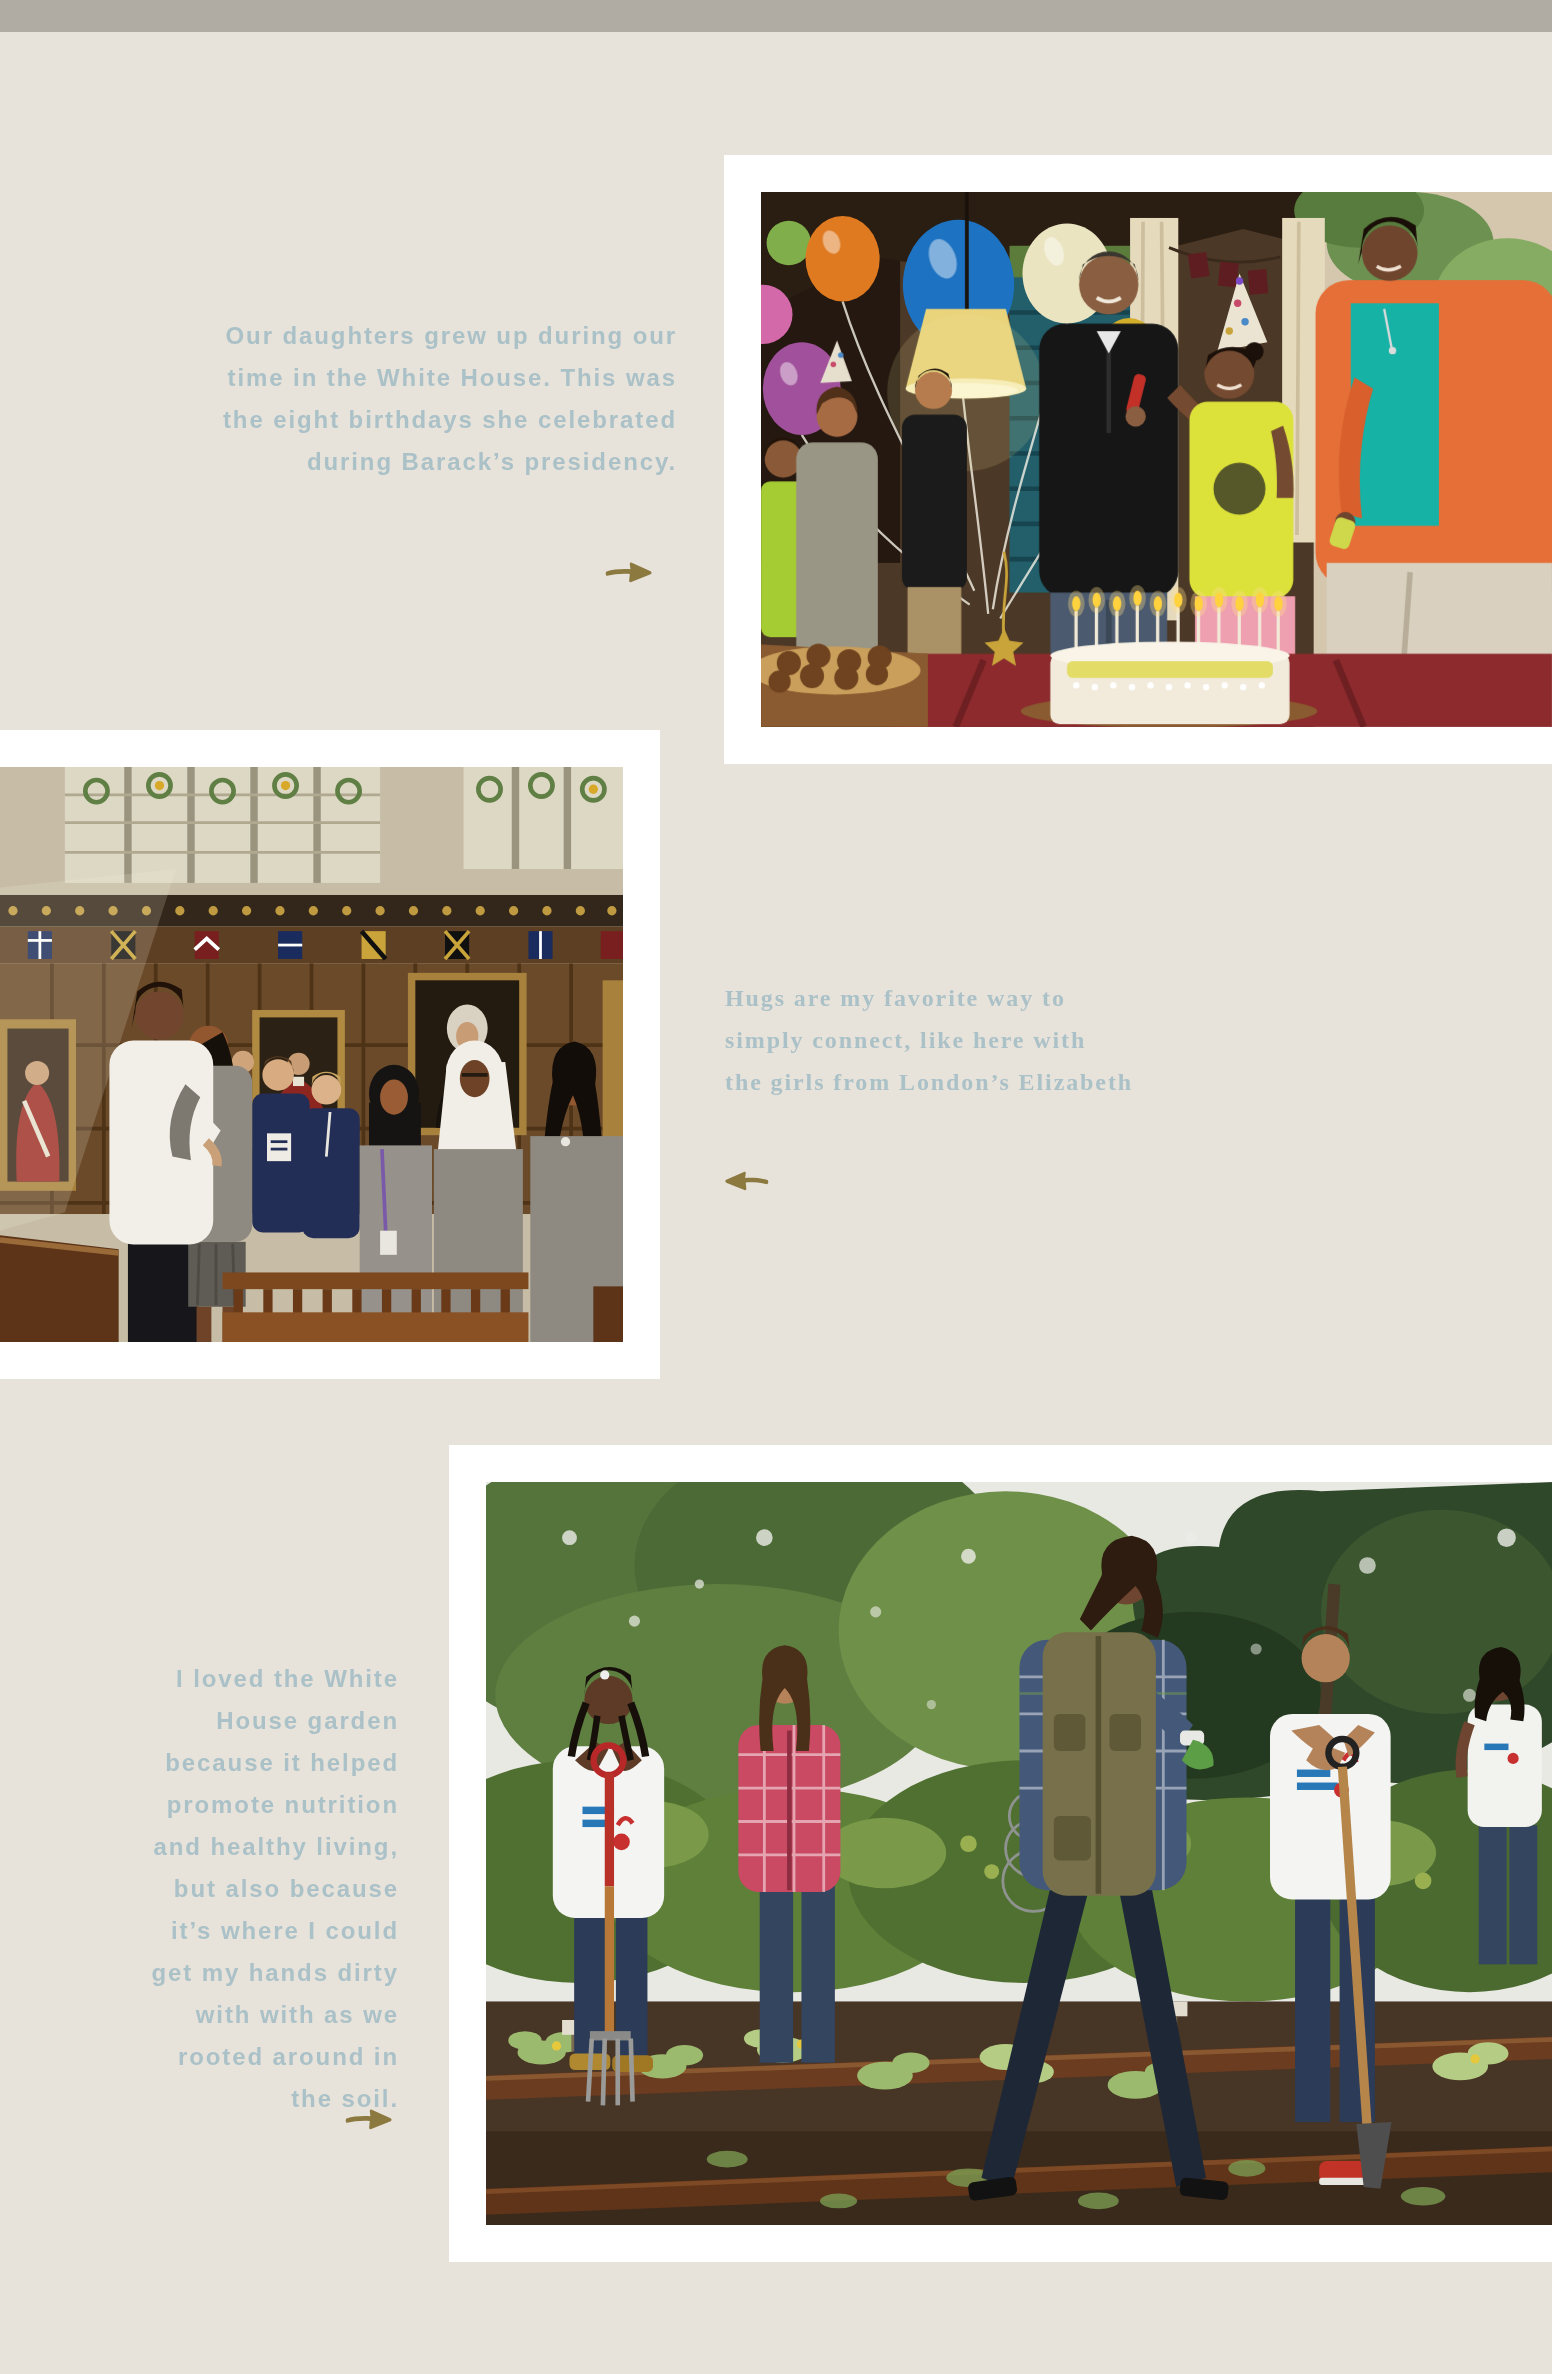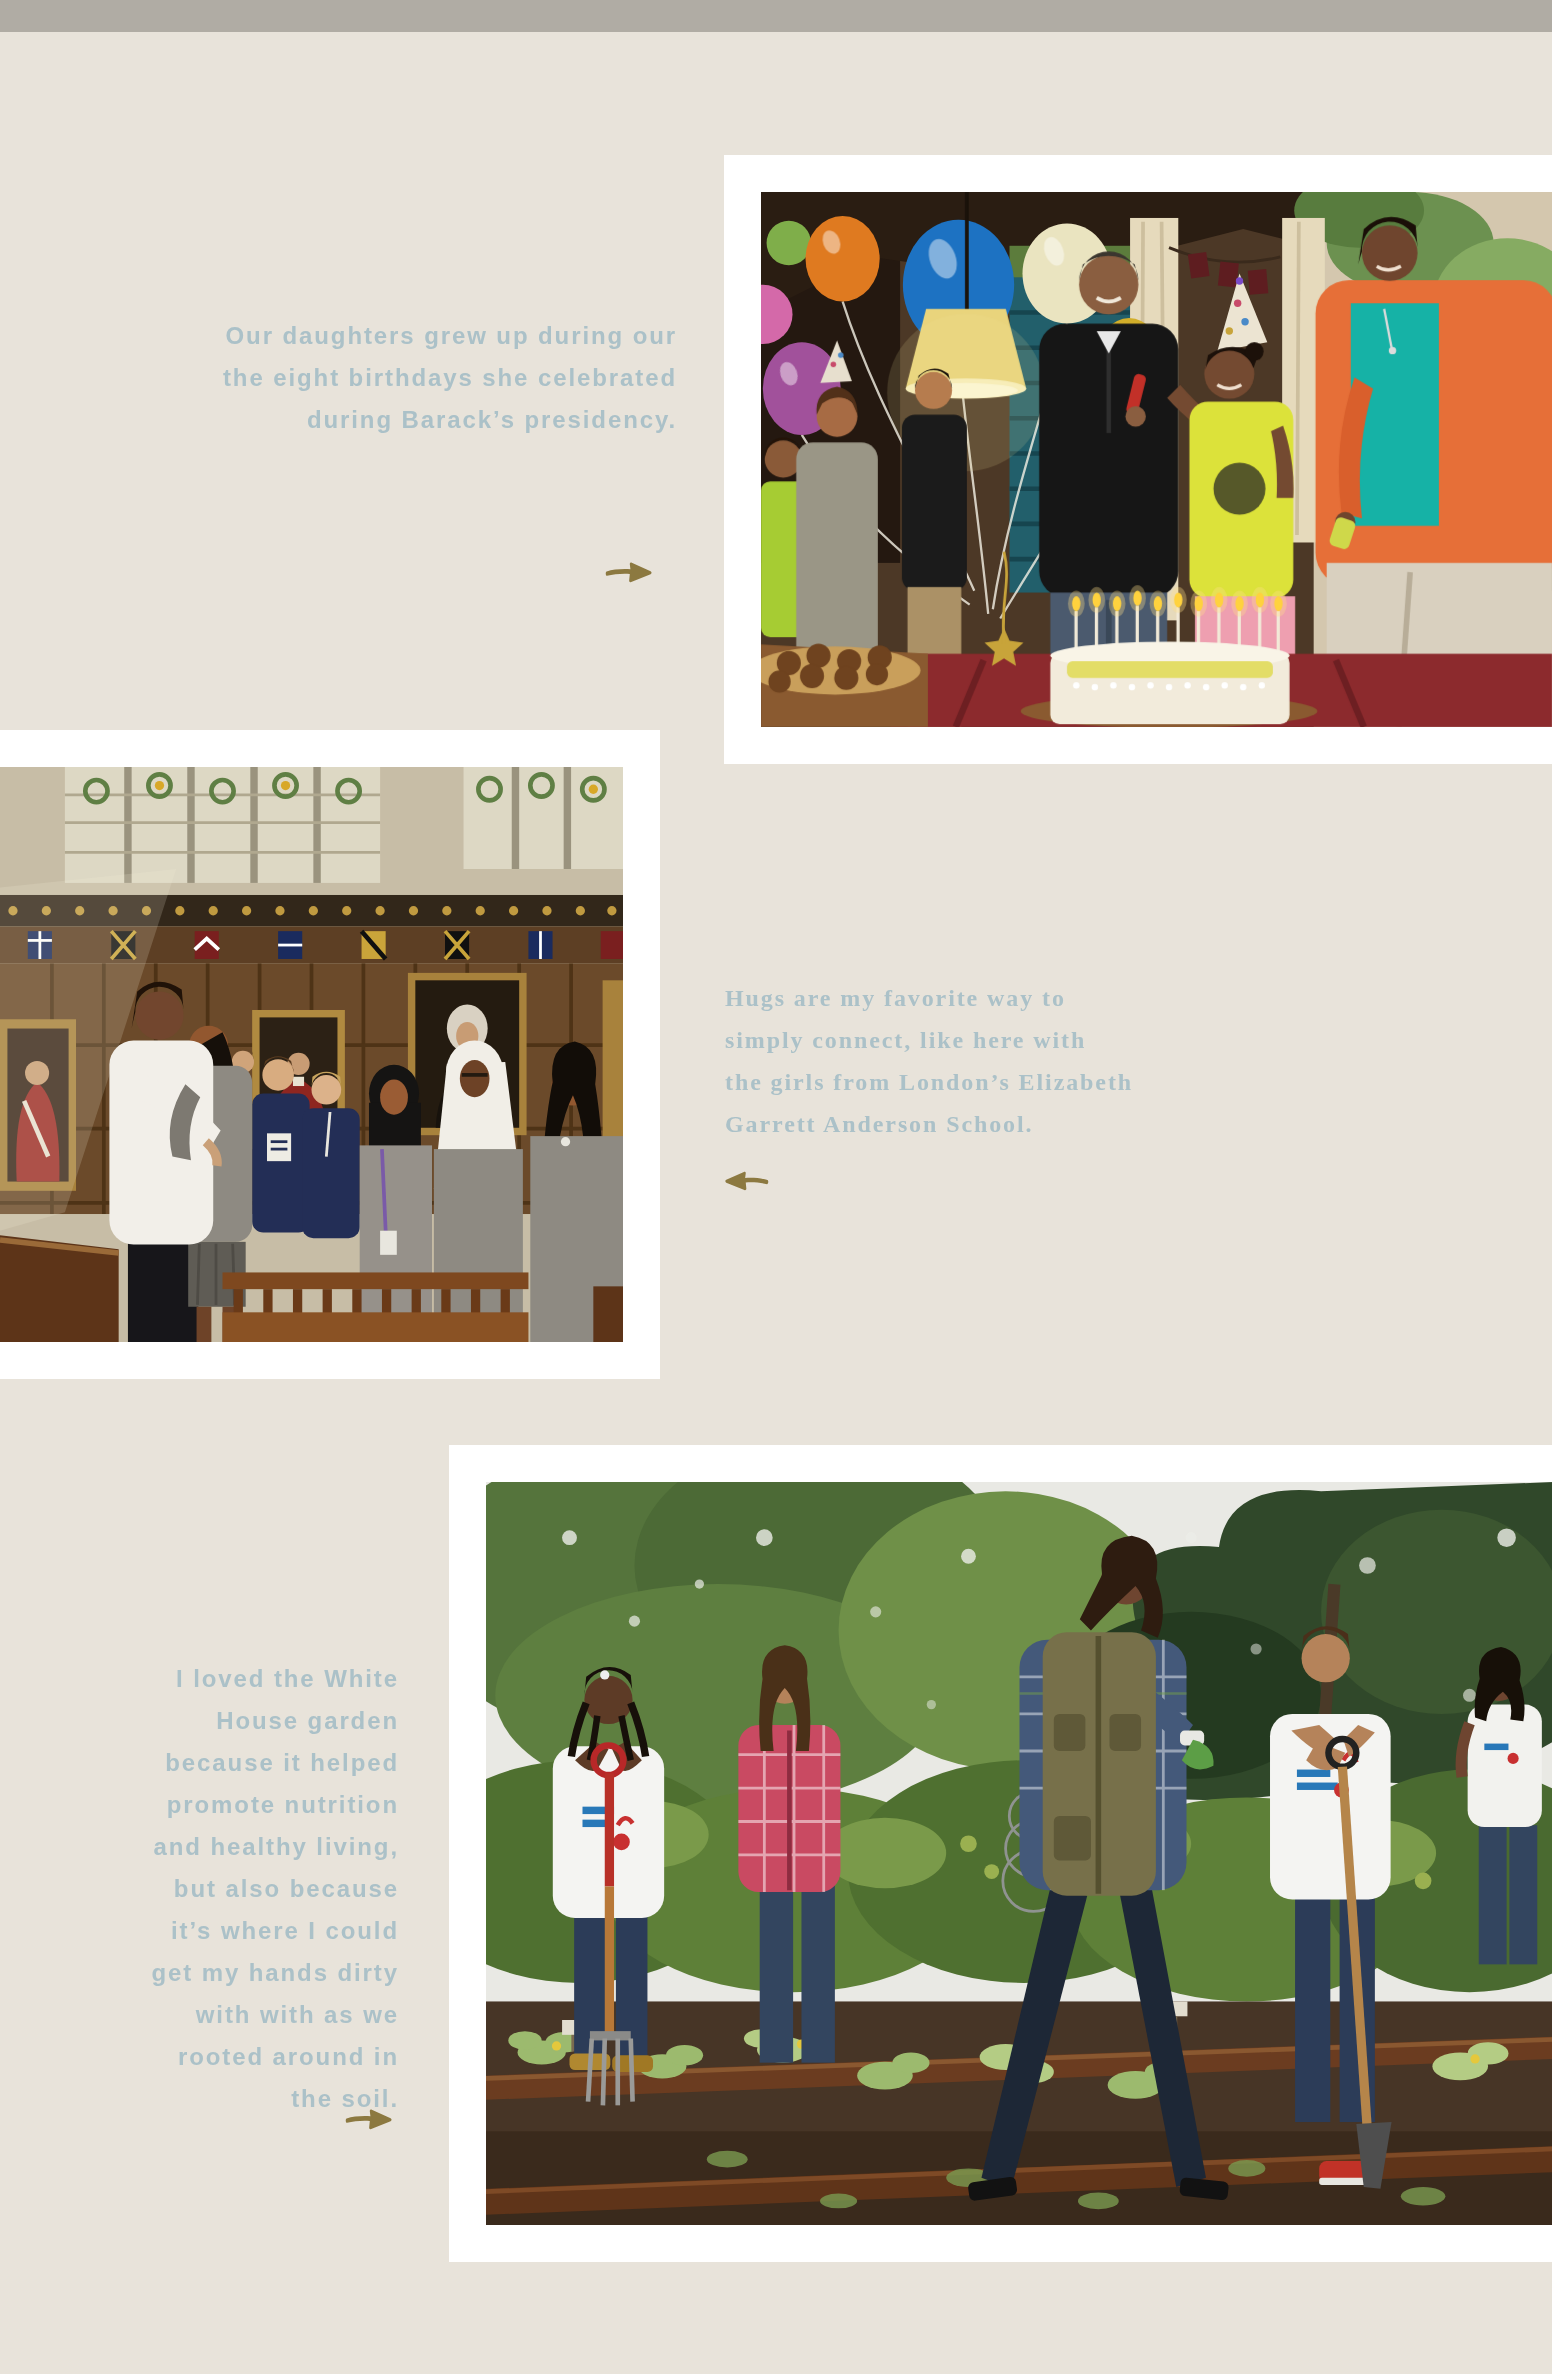--- a/index.html
+++ b/index.html
@@ -235,20 +235,21 @@
           <circle cx="480" cy="534" r="3.5"></circle>
           <circle cx="500" cy="532" r="3.5"></circle>
         <circle cx="520" cy="534" r="3.5"></circle>
           <circle cx="540" cy="532" r="3.5"></circle>
       </g>
     </svg>
   </figure>
 
   <div class="caption cap-1">
     <div>Our daughters grew up during our</div>
+    <div>time in the White House. This was</div>
     <div>the eight birthdays she celebrated</div>
     <div>during Barack’s presidency.</div>
   </div>
   <span class="arrow arrow-1">
     <svg viewBox="0 0 60 38" aria-hidden="true">
       <path fill="currentColor" d="M2.5,22.5 C11,20.5 21,19.5 31,20.2 L30.2,28.5 C30,30 31.5,31 32.8,30.3 L57,20.5 C58.6,19.8 58.6,17.6 57,16.8 L33.5,6.2 C32.2,5.6 30.8,6.6 31,8 L31.8,14.4 C21,13.6 10,14.8 2,17 C0.5,17.5 0.6,22.1 2.5,22.5 Z"></path>
     </svg>
   </span>
 
   <figure class="frame frame-mid" role="img" aria-label="Michelle Obama hugs a student in the wood-panelled hall of London’s Elizabeth Garrett Anderson School while classmates and volunteers look on.">
@@ -434,21 +435,20 @@
       <polygon points="0,505 128,520 128,620 0,620" fill="#5d3418"></polygon>
       <line x1="0" y1="510" x2="128" y2="524" stroke="#9a6a38" stroke-width="6"></line>
       <rect x="640" y="560" width="32" height="60" fill="#5d3418"></rect>
     </svg>
   </figure>
 
   <div class="caption cap-2">
     <div>Hugs are my favorite way to</div>
     <div>simply connect, like here with</div>
     <div>the girls from London’s Elizabeth</div>
-    <div>Garrett Anderson School.</div>
   </div>
   <span class="arrow arrow-2">
     <svg viewBox="0 0 60 38" aria-hidden="true">
       <path fill="currentColor" transform="translate(60,0) scale(-1,1)" d="M2.5,22.5 C11,20.5 21,19.5 31,20.2 L30.2,28.5 C30,30 31.5,31 32.8,30.3 L57,20.5 C58.6,19.8 58.6,17.6 57,16.8 L33.5,6.2 C32.2,5.6 30.8,6.6 31,8 L31.8,14.4 C21,13.6 10,14.8 2,17 C0.5,17.5 0.6,22.1 2.5,22.5 Z"></path>
     </svg>
   </span>
 
   <figure class="frame frame-bot" role="img" aria-label="Michelle Obama and children in Let’s Move! t-shirts dig with garden forks in the White House kitchen garden.">
     <svg viewBox="0 0 1150 801" preserveAspectRatio="none" aria-hidden="true">
       <rect x="0" y="0" width="1150" height="801" fill="#e9e9e4"></rect>

